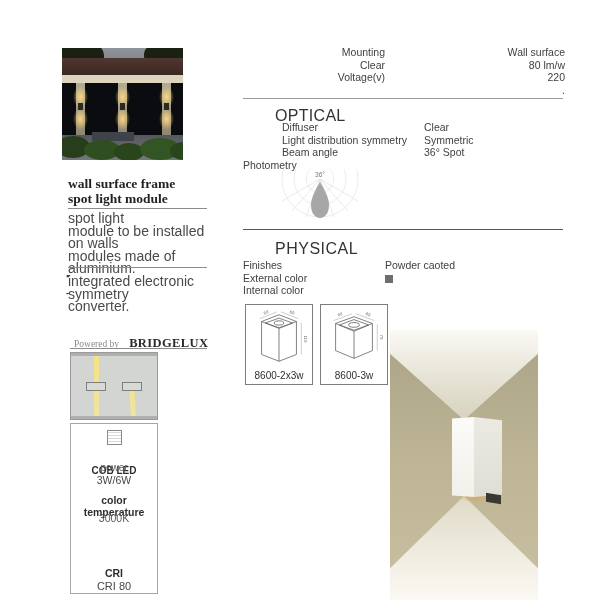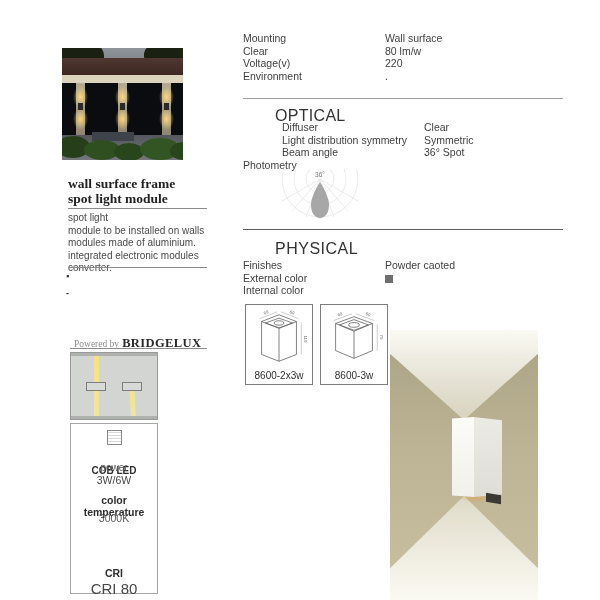--- a/index.html
+++ b/index.html
@@ -17,45 +17,45 @@
   .ip-col{position:absolute;top:35px;width:9px;height:52px;background:linear-gradient(180deg,#b4ab92,#8e8670);}
   .ip-glow{position:absolute;width:15px;height:22px;background:radial-gradient(closest-side,rgba(255,216,130,.95),rgba(255,200,100,0));}
   .ip-lamp{position:absolute;width:5px;height:7px;background:#2c2a24;}
   .ip-floor{position:absolute;left:0;top:87px;width:121px;height:25px;background:linear-gradient(180deg,#54585d,#73777c);}
   .ip-planter{position:absolute;left:30px;top:84px;width:42px;height:9px;background:#3e434a;}
   .ip-bush{position:absolute;border-radius:50%;}
 
   .page-title{left:68px;top:176px;width:180px;font-family:"Liberation Serif",serif;
               font-weight:bold;font-size:13.5px;line-height:15px;color:#222;}
   .rule-left{left:68px;width:139px;height:0;border-top:1px solid #8c8c8c;}
-  .descr{left:68px;top:212px;width:150px;font-size:10px;line-height:12.6px;color:#4a4a4a;}
+  .descr{left:68px;top:212px;width:150px;font-size:14px;line-height:12.6px;color:#4a4a4a;}
   .stray{left:66px;width:20px;font-size:9px;color:#333;font-weight:bold;}
 
   .powered-line{left:74px;top:333px;width:140px;white-space:nowrap;}
   .powered-by{font-family:Liberation Serif, serif;font-size:9.5px;color:#8a8a8a;}
-  .brand{font-family:"Liberation Serif",serif;font-size:12.5px;font-weight:bold;color:#2a2a2a;letter-spacing:.4px;margin-left:3px;}
+  .brand{font-family:"Liberation Serif",serif;font-size:12.5px;font-weight:bold;color:#2a2a2a;letter-spacing:.4px;margin-left:10px;}
   .rule-brand{left:70px;top:348px;width:137px;height:0;border-top:1px solid #8c8c8c;}
 
   .module-graphic{left:70px;top:352px;width:88px;height:68px;background:#d2d5d1;border:1px solid #9a9a9a;box-sizing:border-box;overflow:hidden;}
   .mg-strip{position:absolute;left:0;width:100%;height:3px;background:#aeb1ad;}
   .mg-beam{position:absolute;width:5px;background:linear-gradient(180deg,rgba(246,228,128,.95),rgba(248,233,150,.75));}
   .mg-led{position:absolute;width:20px;height:9px;background:#d8dad6;border:1px solid #7e7e7e;box-sizing:border-box;}
 
   .module-panel{left:70px;top:423px;width:88px;height:171px;background:#fff;border:1px solid #a6a6a6;box-sizing:border-box;}
   .mp-item{position:absolute;left:0;width:100%;text-align:center;}
   .chip{position:absolute;left:36px;top:6px;width:15px;height:15px;border:1px solid #8a8a8a;background:
         repeating-linear-gradient(0deg,#fff 0 2px,#d9d9d9 2px 3px),
         repeating-linear-gradient(90deg,rgba(255,255,255,.6) 0 2px,rgba(200,200,200,.6) 2px 3px);box-sizing:border-box;}
   .mp-title{top:41px;font-size:10px;font-weight:bold;color:#2e2e2e;}
   .mp-power-label{top:38px;font-size:10px;color:#5a5a5a;}
   .mp-power-value{top:50px;font-size:10.5px;color:#474747;}
   .mp-ct-label{top:70px;font-size:10.5px;font-weight:bold;color:#2e2e2e;}
   .mp-ct-value{top:88px;font-size:10.5px;color:#5a5a5a;}
   .mp-cri-label{top:143px;font-size:10.5px;font-weight:bold;color:#2e2e2e;}
-  .mp-cri-value{top:156px;font-size:15px;color:#474747;}
+  .mp-cri-value{top:156px;font-size:11px;color:#474747;}
 
   
   .spec-rows{left:243px;width:322px;font-size:10.5px;line-height:12.6px;color:#3f3f3f;}
   .spec-row{display:flex;}
   .spec-label{width:142px;flex:0 0 142px;}
   .spec-value{flex:1;}
   .sec-title{left:240px;font-size:16px;color:#333;letter-spacing:.3px;margin-left:35px;}
   .rule-right{left:243px;width:320px;height:0;border-top:1px solid #9c9c9c;}
   .rule-right.dark{border-top:1.5px solid #5a5a5a;}
   .photometry-label{left:243px;top:159px;font-size:10.5px;color:#3f3f3f;}
@@ -119,21 +119,21 @@
   <div class="abs page-title">
     <div>wall surface frame</div>
     <div>spot light module</div>
   </div>
   <div class="abs rule-left" style="top:208px;"></div>
 
   <div class="abs descr">
     <div>spot light</div>
     <div>module to be installed on walls</div>
     <div>modules made of aluminium.</div>
-    <div>integrated electronic modules</div>
+    <div>integrated electronic symmetry</div>
     <div>converter.</div>
   </div>
   <div class="abs rule-left" style="top:267px;"></div>
   <div class="abs stray" style="top:271px;">▪</div>
   <div class="abs stray" style="top:288px;">-</div>
 
   <div class="abs powered-line">
     <span class="powered-by">Powered by</span><span class="brand">BRIDGELUX</span>
   </div>
   <div class="abs rule-brand"></div>
@@ -151,35 +151,34 @@
     <div class="chip"></div>
     <div class="mp-item mp-title">COB LED</div>
     <div class="mp-item mp-power-label">power</div>
     <div class="mp-item mp-power-value">3W/6W</div>
     <div class="mp-item mp-ct-label">color temperature</div>
     <div class="mp-item mp-ct-value">3000K</div>
     <div class="mp-item mp-cri-label">CRI</div>
     <div class="mp-item mp-cri-value">CRI 80</div>
   </div>
 
-  <div class="abs spec-rows" style="top:32px;">
+  <div class="abs spec-rows" style="top:46px;text-align:right;">
     <div class="spec-row">
       <div class="spec-label">Mounting</div>
       <div class="spec-value">Wall surface</div>
     </div>
     <div class="spec-row">
       <div class="spec-label">Clear</div>
       <div class="spec-value">80 lm/w</div>
     </div>
     <div class="spec-row">
       <div class="spec-label">Voltage(v)</div>
       <div class="spec-value">220</div>
     </div>
     <div class="spec-row">
-      <div class="spec-label">Environment</div>
       <div class="spec-value">.</div>
     </div>
   </div>
   <div class="abs rule-right" style="top:98px;"></div>
 
   <div class="abs sec-title" style="top:107px;">OPTICAL</div>
   <div class="abs spec-rows" style="top:121px;margin-left:39px;">
     <div class="spec-row">
       <div class="spec-label">Diffuser</div>
       <div class="spec-value">Clear</div>

